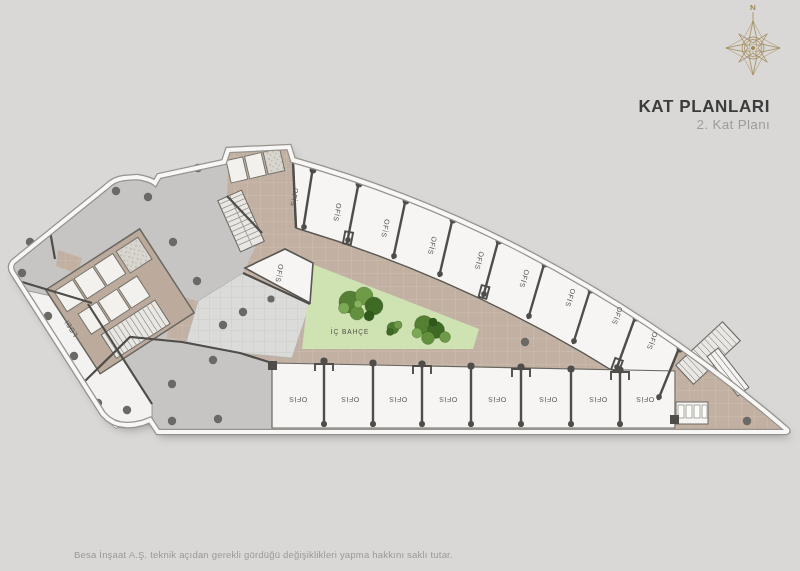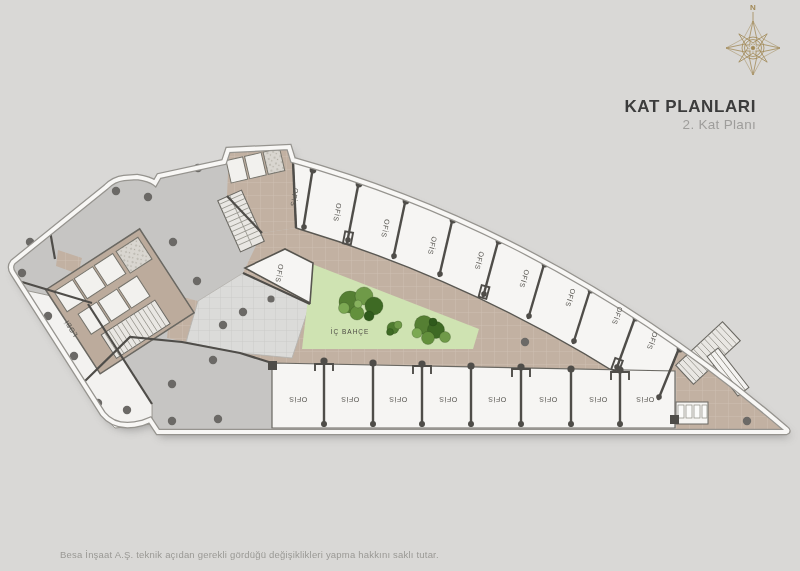--- a/index.html
+++ b/index.html
@@ -1,23 +1,23 @@
 <!DOCTYPE html>
 <html><head>
 <meta charset="utf-8">
 <style>
   html,body{margin:0;padding:0;background:#d9d8d6;}
   .page{position:relative;width:800px;height:571px;background:#d9d8d6;overflow:hidden;
         font-family:"Liberation Sans",sans-serif;}
   .plan-svg{position:absolute;left:0;top:0;}
   .building{filter:drop-shadow(3px 5px 4px rgba(70,70,70,.38));}
-  .title-block{position:absolute;right:44px;top:97px;width:260px;text-align:right;}
+  .title-block{position:absolute;right:30px;top:97px;width:260px;text-align:right;}
   .title{font-size:17px;font-weight:bold;color:#3c3c3c;letter-spacing:.6px;}
   .subtitle{font-size:13.5px;color:#9e9d9b;margin-top:0;letter-spacing:.3px;}
-  .footer-note{position:absolute;left:60px;top:549px;font-size:9.5px;color:#9a9995;letter-spacing:.2px;}
+  .footer-note{position:absolute;left:74px;top:549px;font-size:9.5px;color:#9a9995;letter-spacing:.2px;}
   .compass{position:absolute;left:716px;top:2px;}
   text{font-family:"Liberation Sans",sans-serif;}
   .unit-label{font-size:7px;fill:#55534e;letter-spacing:.6px;}
   .small-label{font-size:6.5px;fill:#4c4a44;letter-spacing:1px;}
 </style>
 </head>
 <body>
 
 <div class="page">
 

